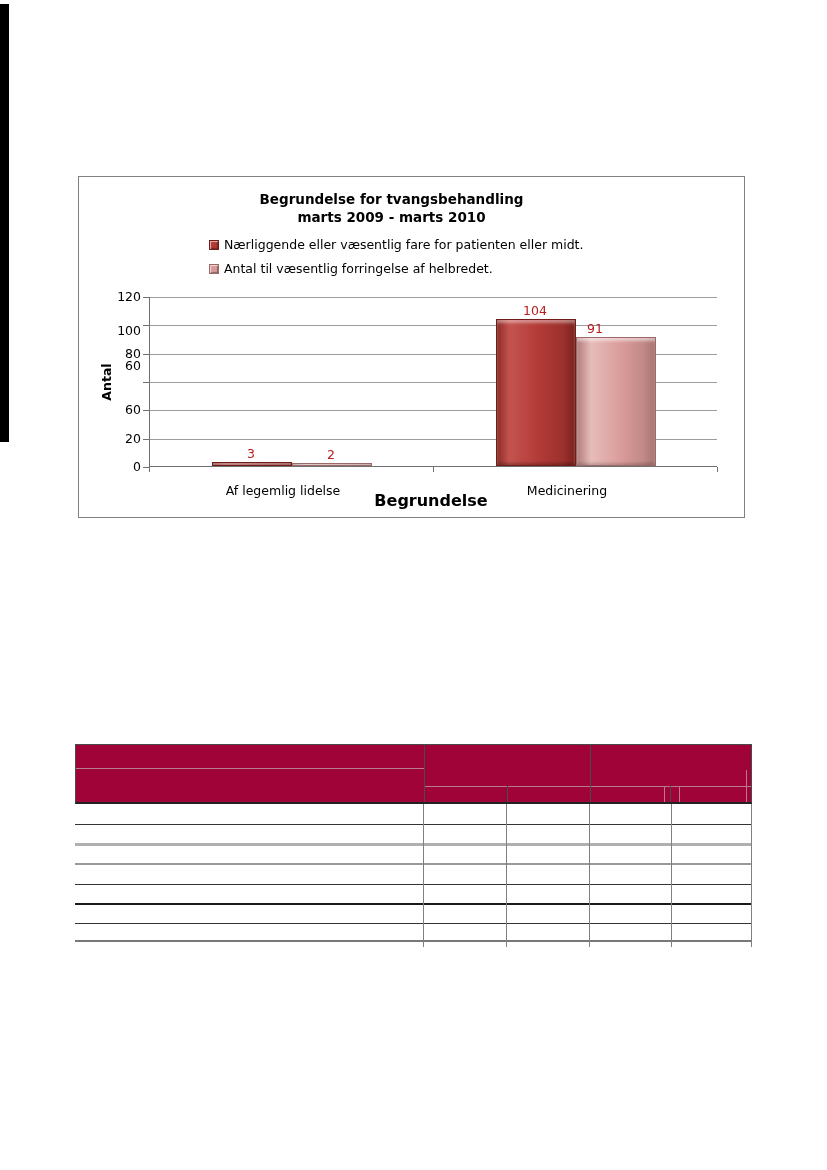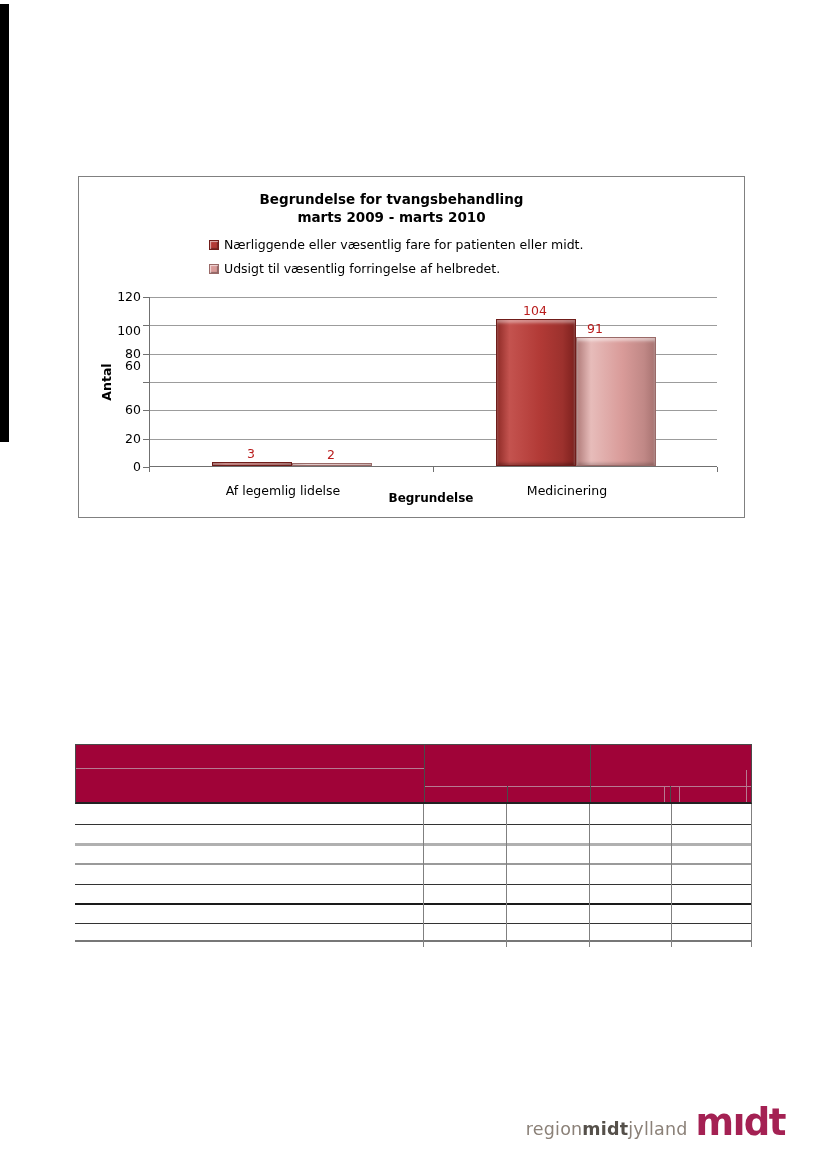--- a/index.html
+++ b/index.html
@@ -55,21 +55,21 @@
   .bar-value-label {
     position:absolute; transform:translateX(-50%);
     font-size:12.5px; color:#b91c1c; white-space:nowrap; z-index:3;
   }
   .x-category-label {
     position:absolute; top:306px; transform:translateX(-50%);
     font-size:12.5px; color:#000; white-space:nowrap;
   }
   .x-axis-title {
     position:absolute; top:314px; left:352px; transform:translateX(-50%);
-    font-weight:bold; font-size:12px; white-space:nowrap;
+    font-weight:bold; font-size:16px; white-space:nowrap;
   }
   .y-axis-title {
     position:absolute; left:27px; top:205px; transform:translate(-50%,-50%) rotate(-90deg);
     font-weight:bold; font-size:12.5px; white-space:nowrap;
   }
 
   
   .data-table { position:absolute; left:75px; top:740px; width:677px; }
   .table-header {
     position:relative; height:60px;
@@ -114,21 +114,21 @@
       <div>marts 2009 - marts 2010</div>
     </div>
 
     <div class="chart-legend">
       <div class="legend-item">
         <span class="legend-marker" id="lm0" style="background: rgb(178, 58, 54); border: 1px solid rgb(112, 29, 26);"></span>
         <span>Nærliggende eller væsentlig fare for patienten eller midt.</span>
       </div>
       <div class="legend-item">
         <span class="legend-marker" id="lm1" style="background: rgb(217, 155, 153); border: 1px solid rgb(154, 106, 104);"></span>
-        <span>Udsigt til væsentlig forringelse af helbredet.</span>
+        <span>Antal til væsentlig forringelse af helbredet.</span>
       </div>
     </div>
 
     <div class="plot-area" id="plot">
         <div class="gridline" style="top: 141.667px;"></div>
         <div class="gridline" style="top: 113.333px;"></div>
         <div class="gridline" style="top: 85px;"></div>
         <div class="gridline" style="top: 56.6667px;"></div>
         <div class="gridline" style="top: 28.3333px;"></div>
         <div class="gridline" style="top: 0px;"></div>
@@ -187,20 +187,14 @@
         <div class="t-row"></div>
         <div class="t-row"></div>
         <div class="t-row"></div>
         <div class="tb-v" style="left:348px"></div>
       <div class="tb-v" style="left:431px"></div>
       <div class="tb-v" style="left:514px"></div>
       <div class="tb-v" style="left:596px"></div>
     </div>
   </div>
 
-  <div class="logo">
-    <span class="logo-text">
-      <span id="logo-region" style="color: rgb(139, 129, 120);">region</span><span id="logo-midt" style="font-weight: bold; color: rgb(85, 80, 74);">midt</span><span id="logo-jylland" style="color: rgb(139, 129, 120);">jylland</span>
-    </span>
-    <span class="logo-mark" id="logo-mark" style="color: rgb(164, 33, 83);">mıdt</span>
-  </div>
 
 </div>
 
 </body></html>

